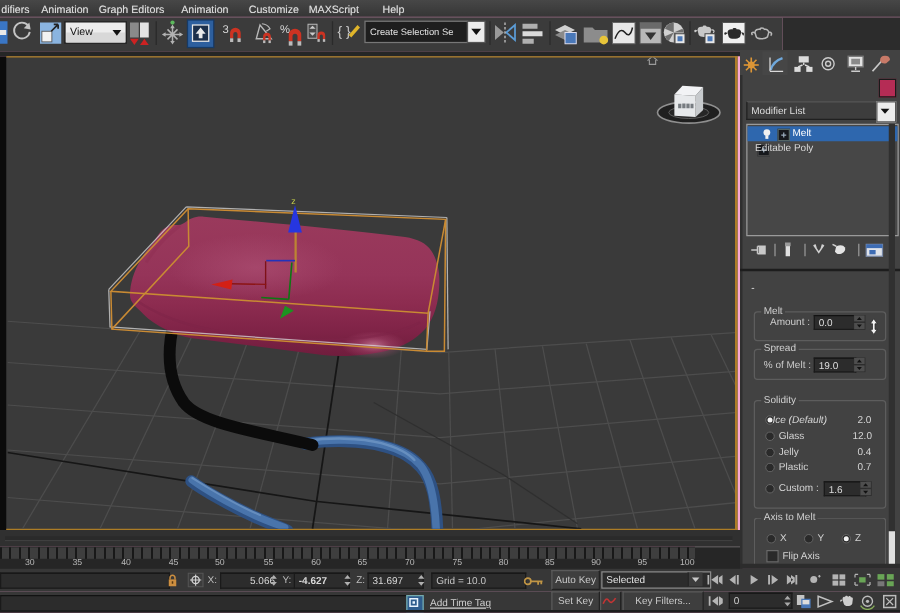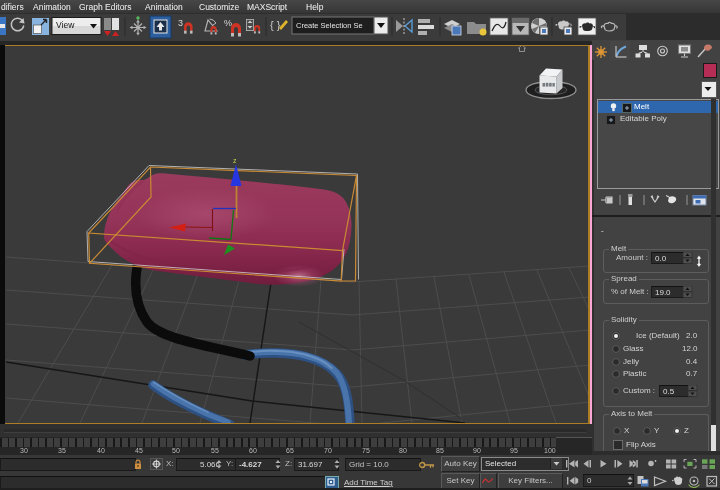--- a/index.html
+++ b/index.html
@@ -435,20 +435,21 @@
         <rect x="86.5" y="5" width="12" height="8.5" fill="#e2e2e2" stroke="#777"></rect>
         <rect x="89" y="7" width="7" height="4.5" fill="#8a8a8a" stroke="none"></rect>
         <path d="M92.5,13.5 L92.5,16 M89,17 L96,17" stroke="#cccccc"></path>
         <path d="M106,17 L114,8" stroke="#c8c8c8" stroke-width="1.4"></path>
         <path d="M112,8.5 Q112,4.5 116,4.5 Q120,4.5 120,8 L117,10.5 Q113.5,11.5 112,8.5 Z" fill="#c87a68" stroke="none"></path>
       </g>
     </svg>
 
     <div class="abs" style="left:111px;top:23px;width:12px;height:13px;background:#b52c55;border:1px solid #1a1a1a;"></div>
 
+    <div class="abs" style="left:5px;top:41px;width:102px;height:13px;background:#3d3d3d;border:1px solid #202020;border-top-color:#575757;color:#dedede;font-size:8px;line-height:13px;padding-left:3px;">Modifier List</div>
     <div class="abs" style="left:109px;top:41px;width:14px;height:15px;background:#ececec;border:1px solid #555;">
       <svg width="12" height="13">
           <polygon points="2.5,5 9.5,5 6,9" fill="#111"></polygon>
         </svg>
     </div>
 
     <div class="abs" style="left:5px;top:59px;width:120px;height:88px;background:#474747;border:1px solid #9a9a9a;">
       <div class="abs" style="left:0;top:1px;width:120px;height:12px;background:#2e67ae;">
         <svg class="abs" style="left:11px;top:1px;" width="10" height="11">
             <circle cx="4.5" cy="4" r="2.7" fill="#f0f0f0"></circle>
@@ -460,21 +461,21 @@
             </svg>
           </div>
         <span class="abs" style="left:36px;top:1px;font-size:8px;color:#fff;">Melt</span>
       </div>
       <div class="abs" style="left:0;top:13px;width:120px;height:12px;">
         <div class="abs" style="left:8px;top:2px;width:8px;height:8px;background:#16181c;border:1px solid #444;">
             <svg width="8" height="8">
               <path d="M2,4 L6,4 M4,2 L4,6" stroke="#9ab" stroke-width="1"></path>
             </svg>
           </div>
-        <span class="abs" style="left:22px;top:1px;font-size:8px;color:#d8d8d8;">Editable Poly</span>
+        <span class="abs" style="left:6px;top:1px;font-size:8px;color:#d8d8d8;">Editable Poly</span>
       </div>
     </div>
 
     <svg class="abs" style="left:0;top:152px;" width="128" height="16" viewBox="0 0 128 16">
       <g stroke="#c8c8c8" stroke-width="1.2" fill="none">
         <path d="M9,8 L14,8 M14,5 L14,11 M14,5 L20,5 L20,11 L14,11"></path>
         <rect x="15" y="5.5" width="5" height="5.5" fill="#c8c8c8" stroke="none"></rect>
         <line x1="28" y1="3" x2="28" y2="13" stroke="#8a8a8a"></line>
         <rect x="36.5" y="3" width="3.5" height="10" fill="#e0e0e0" stroke="none"></rect>
         <rect x="36" y="2" width="4.5" height="3" fill="#9a9a9a" stroke="none"></rect>
@@ -517,42 +518,42 @@
         <polygon points="2.5,4 6.5,4 4.5,1.5" fill="#111"></polygon>
         <polygon points="2.5,7.5 6.5,7.5 4.5,10" fill="#111"></polygon>
       </svg>
 
     <div class="abs" style="left:11px;top:280px;width:104px;height:85px;border:1px solid #5d5d5d;border-radius:3px;"></div>
     <span class="abs" style="left:17px;top:275px;font-size:8px;color:#d0d0d0;background:#424242;padding:0 2px;">Solidity</span>
     <svg class="abs" style="left:20px;top:292px;" width="8" height="8">
         <circle cx="4" cy="4" r="3.4" fill="#2a2a2a" stroke="#666" stroke-width="0.8"></circle>
         <circle cx="4" cy="4" r="2" fill="#f2f2f2"></circle>
       </svg>
-    <span class="abs" style="left:44px;top:291px;font-size:8px;color:#d4d4d4;">Ice (Default)</span>
+    <span class="abs" style="left:26px;top:291px;font-size:8px;color:#d4d4d4;font-style:italic;">Ice (Default)</span>
     <span class="abs" style="left:94px;top:291px;font-size:8px;color:#d4d4d4;">2.0</span>
     <svg class="abs" style="left:20px;top:305px;" width="8" height="8">
         <circle cx="4" cy="4" r="3.4" fill="#2a2a2a" stroke="#666" stroke-width="0.8"></circle>
       </svg>
     <span class="abs" style="left:31px;top:304px;font-size:8px;color:#d4d4d4;">Glass</span>
     <span class="abs" style="left:90px;top:304px;font-size:8px;color:#d4d4d4;">12.0</span>
     <svg class="abs" style="left:20px;top:318px;" width="8" height="8">
         <circle cx="4" cy="4" r="3.4" fill="#2a2a2a" stroke="#666" stroke-width="0.8"></circle>
       </svg>
     <span class="abs" style="left:31px;top:317px;font-size:8px;color:#d4d4d4;">Jelly</span>
     <span class="abs" style="left:94px;top:317px;font-size:8px;color:#d4d4d4;">0.4</span>
     <svg class="abs" style="left:20px;top:330px;" width="8" height="8">
         <circle cx="4" cy="4" r="3.4" fill="#2a2a2a" stroke="#666" stroke-width="0.8"></circle>
       </svg>
     <span class="abs" style="left:31px;top:329px;font-size:8px;color:#d4d4d4;">Plastic</span>
     <span class="abs" style="left:94px;top:329px;font-size:8px;color:#d4d4d4;">0.7</span>
     <svg class="abs" style="left:20px;top:347px;" width="8" height="8">
         <circle cx="4" cy="4" r="3.4" fill="#2a2a2a" stroke="#666" stroke-width="0.8"></circle>
       </svg>
     <span class="abs" style="left:31px;top:346px;font-size:8px;color:#d4d4d4;">Custom :</span>
-    <div class="abs fld" style="left:67px;top:345px;width:26px;height:10px;color:#dedede;">0.5</div>
+    <div class="abs fld" style="left:67px;top:345px;width:26px;height:10px;color:#dedede;">1.6</div>
     <svg class="abs" style="left:96px;top:345px;" width="10" height="12">
         <rect x="0" y="0" width="9" height="5.5" fill="#4e4e4e" stroke="#2a2a2a" stroke-width="0.6"></rect>
         <rect x="0" y="6" width="9" height="5.5" fill="#4e4e4e" stroke="#2a2a2a" stroke-width="0.6"></rect>
         <polygon points="2.5,4 6.5,4 4.5,1.5" fill="#111"></polygon>
         <polygon points="2.5,7.5 6.5,7.5 4.5,10" fill="#111"></polygon>
       </svg>
 
     <div class="abs" style="left:11px;top:374px;width:104px;height:40px;border:1px solid #5d5d5d;border-radius:3px;border-bottom:none;"></div>
     <span class="abs" style="left:17px;top:369px;font-size:8px;color:#d0d0d0;background:#424242;padding:0 2px;">Axis to Melt</span>
     <svg class="abs" style="left:21px;top:387px;" width="8" height="8">

